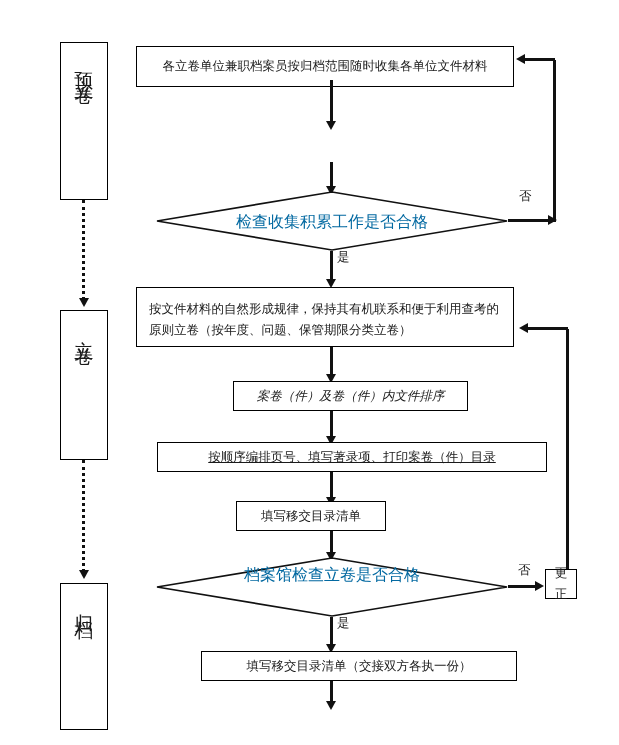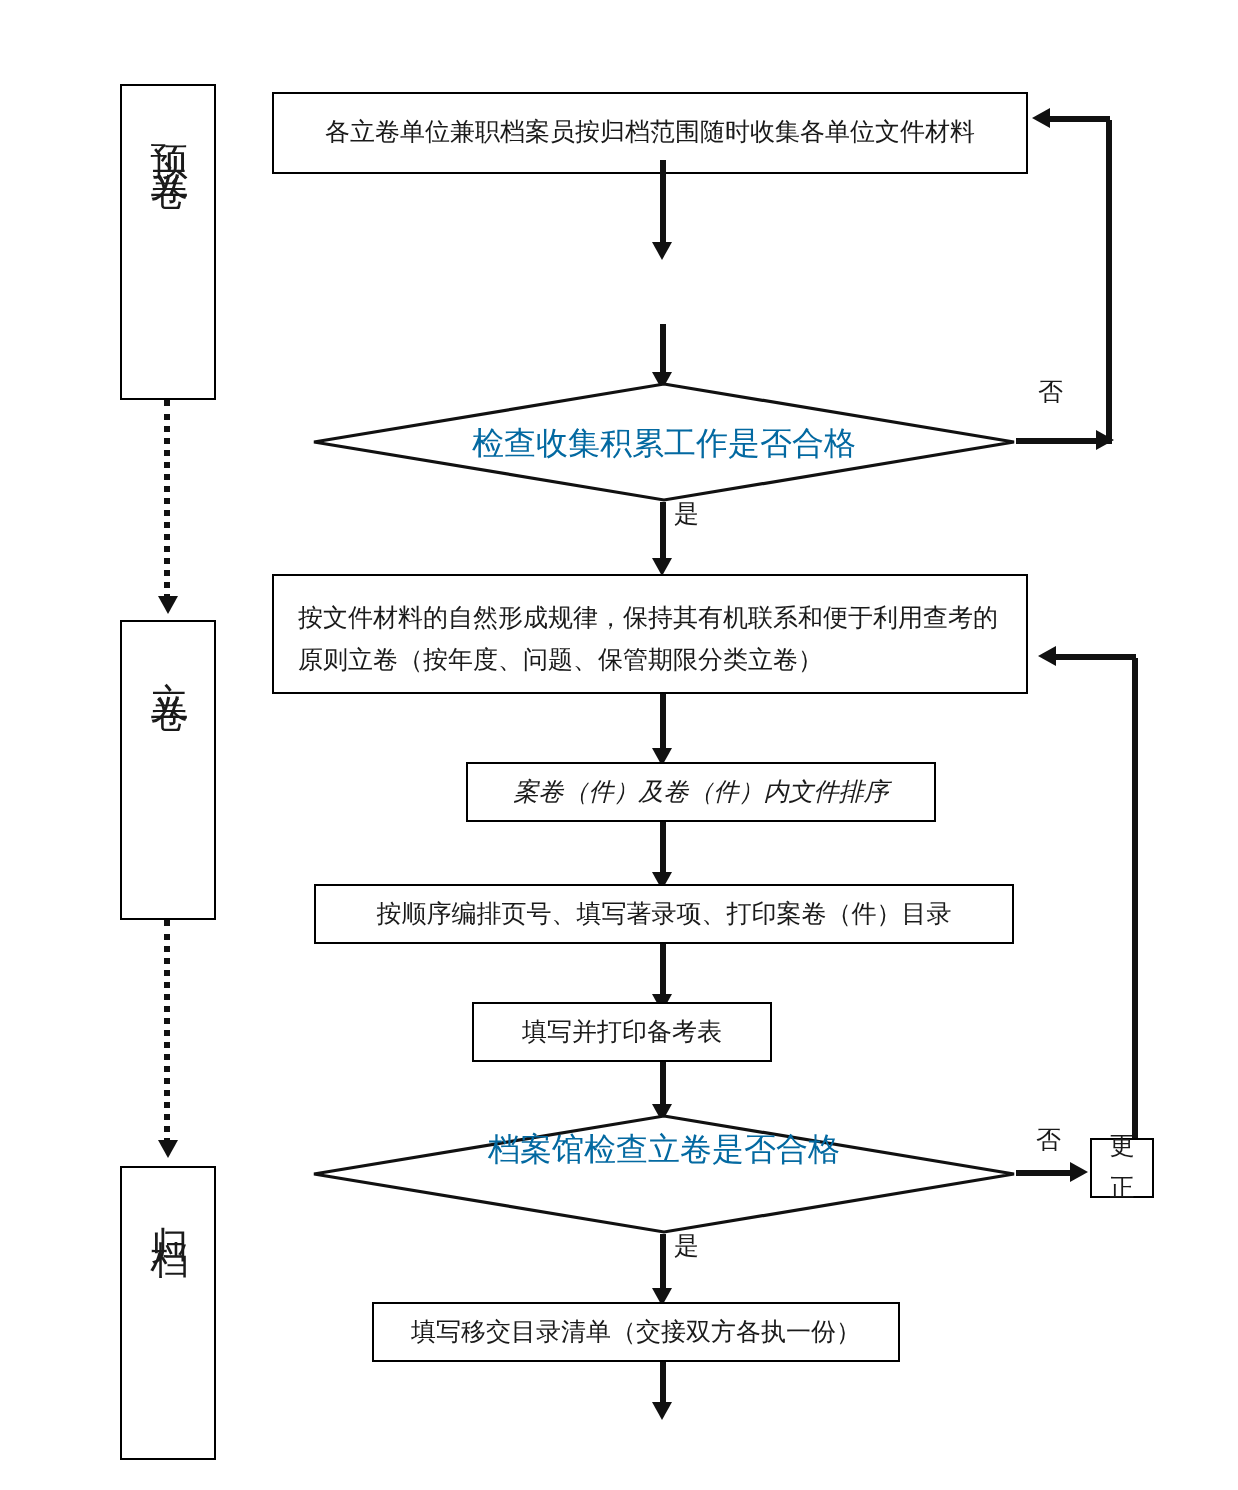--- a/index.html
+++ b/index.html
@@ -162,29 +162,29 @@
   <div class="abs vline" style="left:330px; top:347px; width:3px; height:31px;"></div>
   <div class="abs arrow-down" style="left:326px; top:374px;"></div>
 
   <div class="abs proc-box" style="left:233px; top:381px; width:235px; height:30px;font-style:italic;">
     <span>案卷（件）及卷（件）内文件排序</span>
   </div>
 
   <div class="abs vline" style="left:330px; top:411px; width:3px; height:29px;"></div>
   <div class="abs arrow-down" style="left:326px; top:436px;"></div>
 
-  <div class="abs proc-box" style="left:157px; top:442px; width:350px; height:30px;">
+  <div class="abs proc-box" style="left:157px; top:442px; width:390px; height:30px;text-decoration:underline;">
     <span>按顺序编排页号、填写著录项、打印案卷（件）目录</span>
   </div>
 
   <div class="abs vline" style="left:330px; top:472px; width:3px; height:28px;"></div>
   <div class="abs arrow-down" style="left:326px; top:497px;"></div>
 
   <div class="abs proc-box" style="left:236px; top:501px; width:150px; height:30px;">
-    <span>填写并打印备考表</span>
+    <span>填写移交目录清单</span>
   </div>
 
   <div class="abs vline" style="left:330px; top:531px; width:3px; height:25px;"></div>
   <div class="abs arrow-down" style="left:326px; top:552px;"></div>
 
   <div class="abs diamond-wrap" style="left:156px; top:557px; width:352px; height:60px;">
     <svg width="352" height="60" viewBox="0 0 352 60">
       <polygon points="176,1 351,30 176,59 1,30" fill="#ffffff" stroke="#111111" stroke-width="1.6"></polygon>
     </svg>
     <div class="diamond-text" style="top:8px;">档案馆检查立卷是否合格</div>
@@ -199,21 +199,21 @@
   </div>
 
   <div class="abs vline" style="left:566px; top:329px; width:2.5px; height:240px;"></div>
   <div class="abs hline" style="left:527px; top:327px; width:41px; height:2.5px;"></div>
   <div class="abs arrow-left" style="left:519px; top:323px;"></div>
 
   <div class="abs vline" style="left:330px; top:617px; width:3px; height:32px;"></div>
   <div class="abs arrow-down" style="left:326px; top:644px;"></div>
   <div class="edge-label" style="left:337px; top:615px;">是</div>
 
-  <div class="abs proc-box" style="left:186px; top:651px; width:264px; height:30px;">
+  <div class="abs proc-box" style="left:201px; top:651px; width:316px; height:30px;">
     <span>填写移交目录清单（交接双方各执一份）</span>
   </div>
 
   <div class="abs vline" style="left:330px; top:681px; width:3px; height:24px;"></div>
   <div class="abs arrow-down" style="left:326px; top:701px;"></div>
 
   <div class="abs proc-box wide-space" style="left:297px; top:709px; width:70px; height:30px;">
     <span>归  档</span>
   </div>
 

